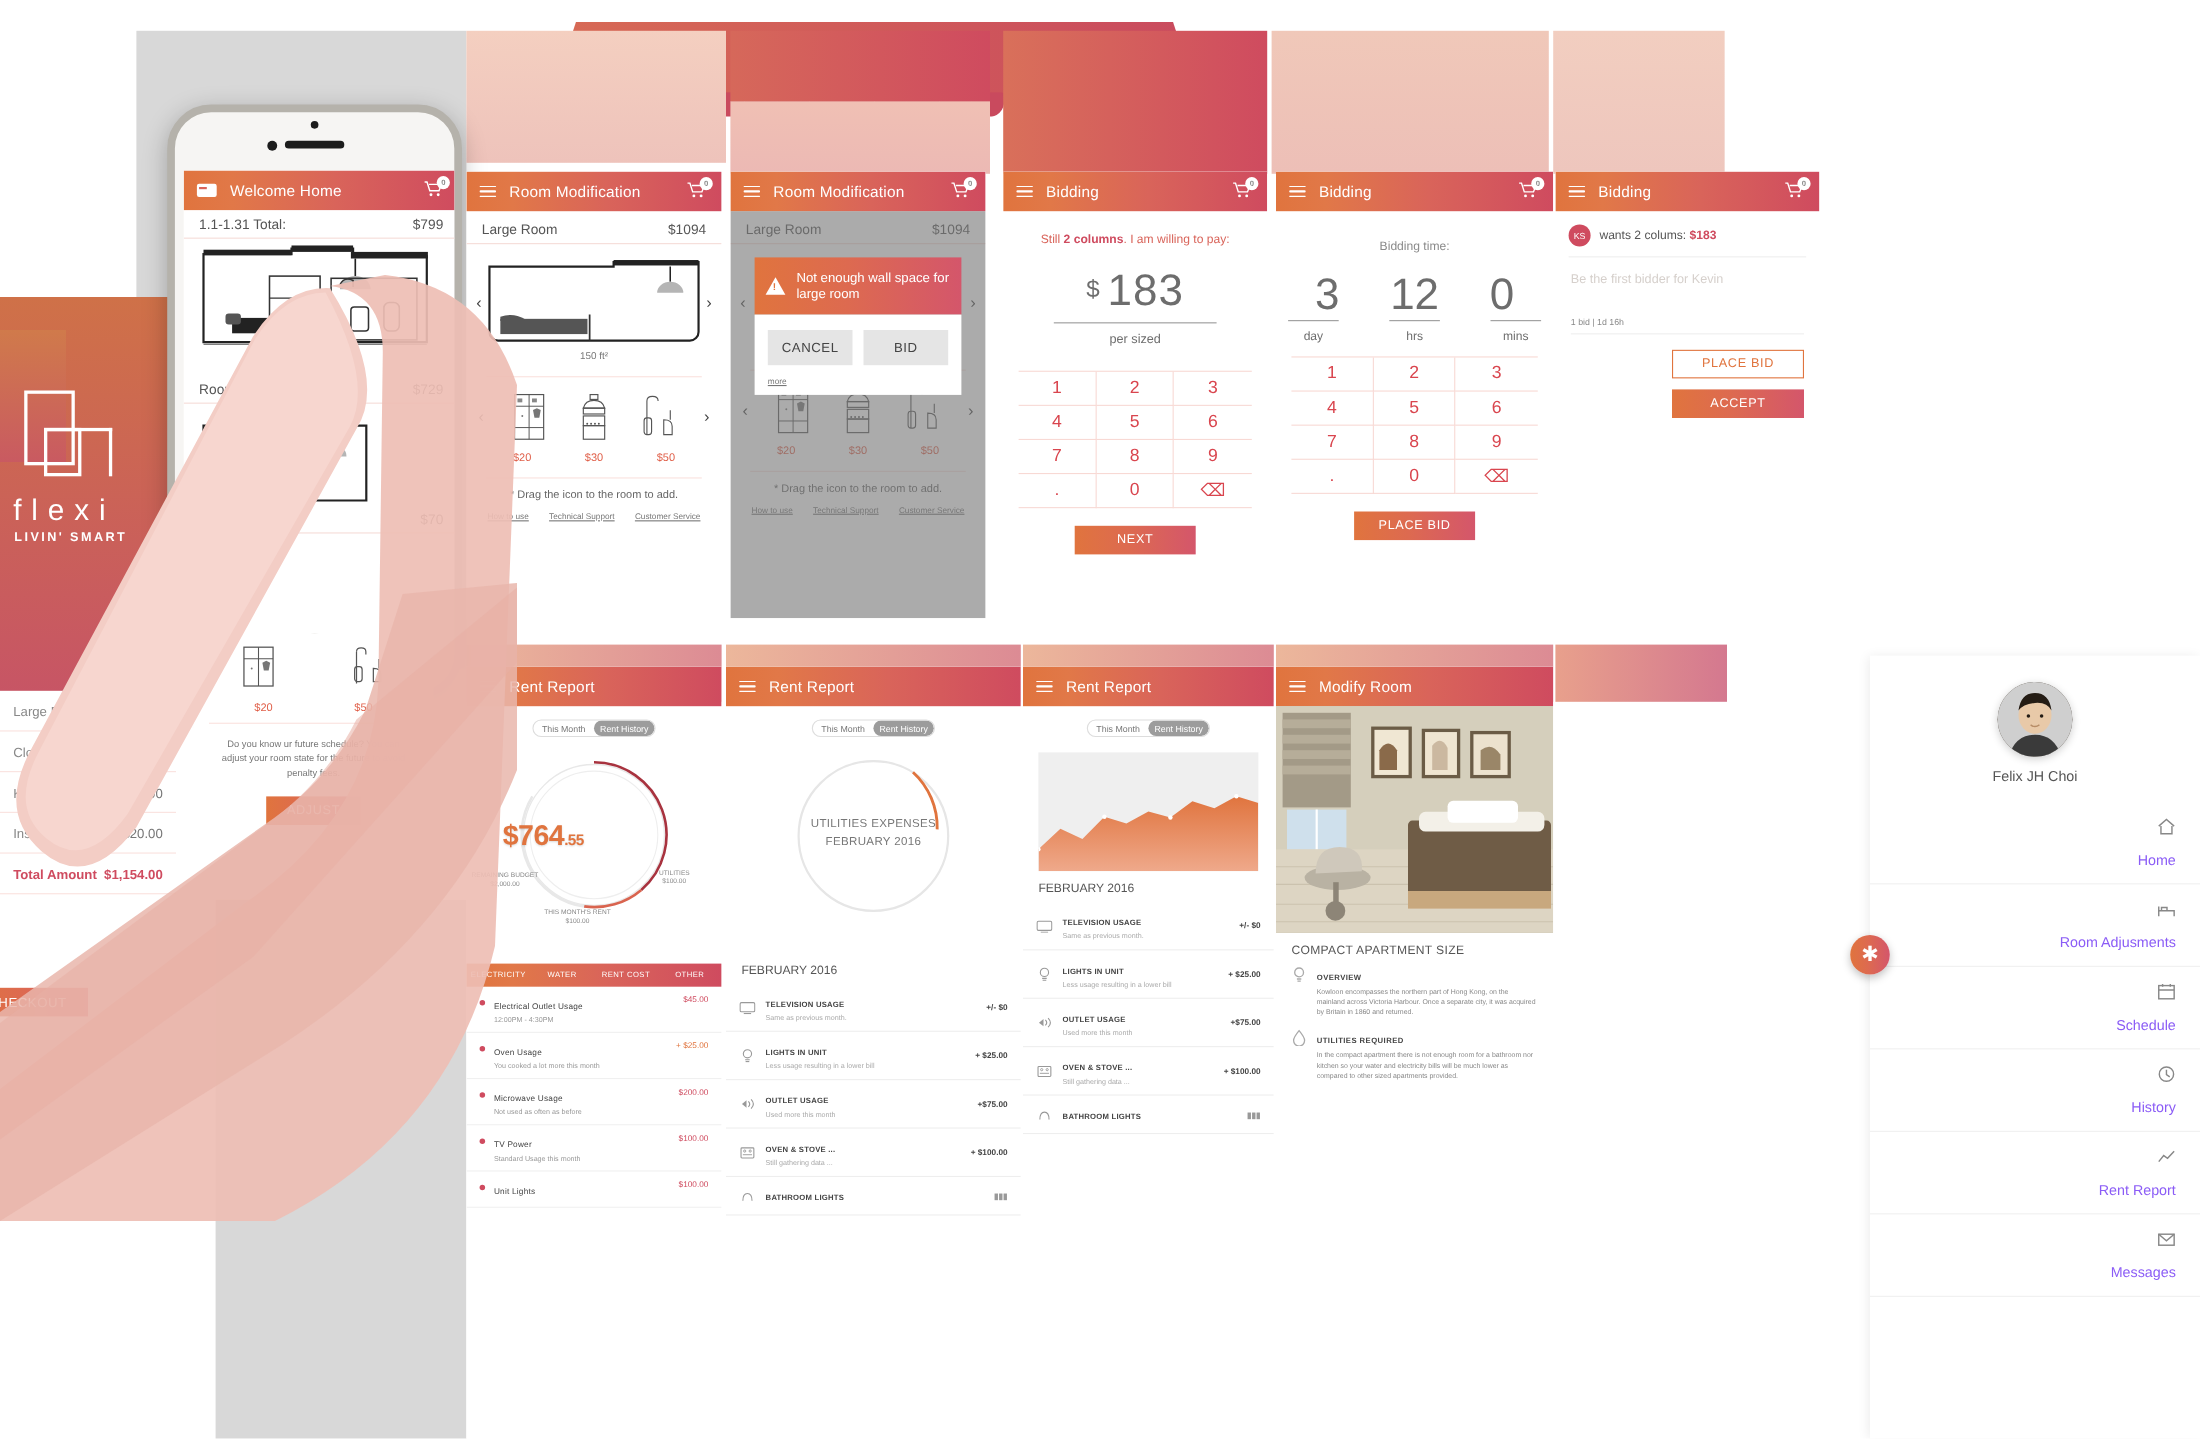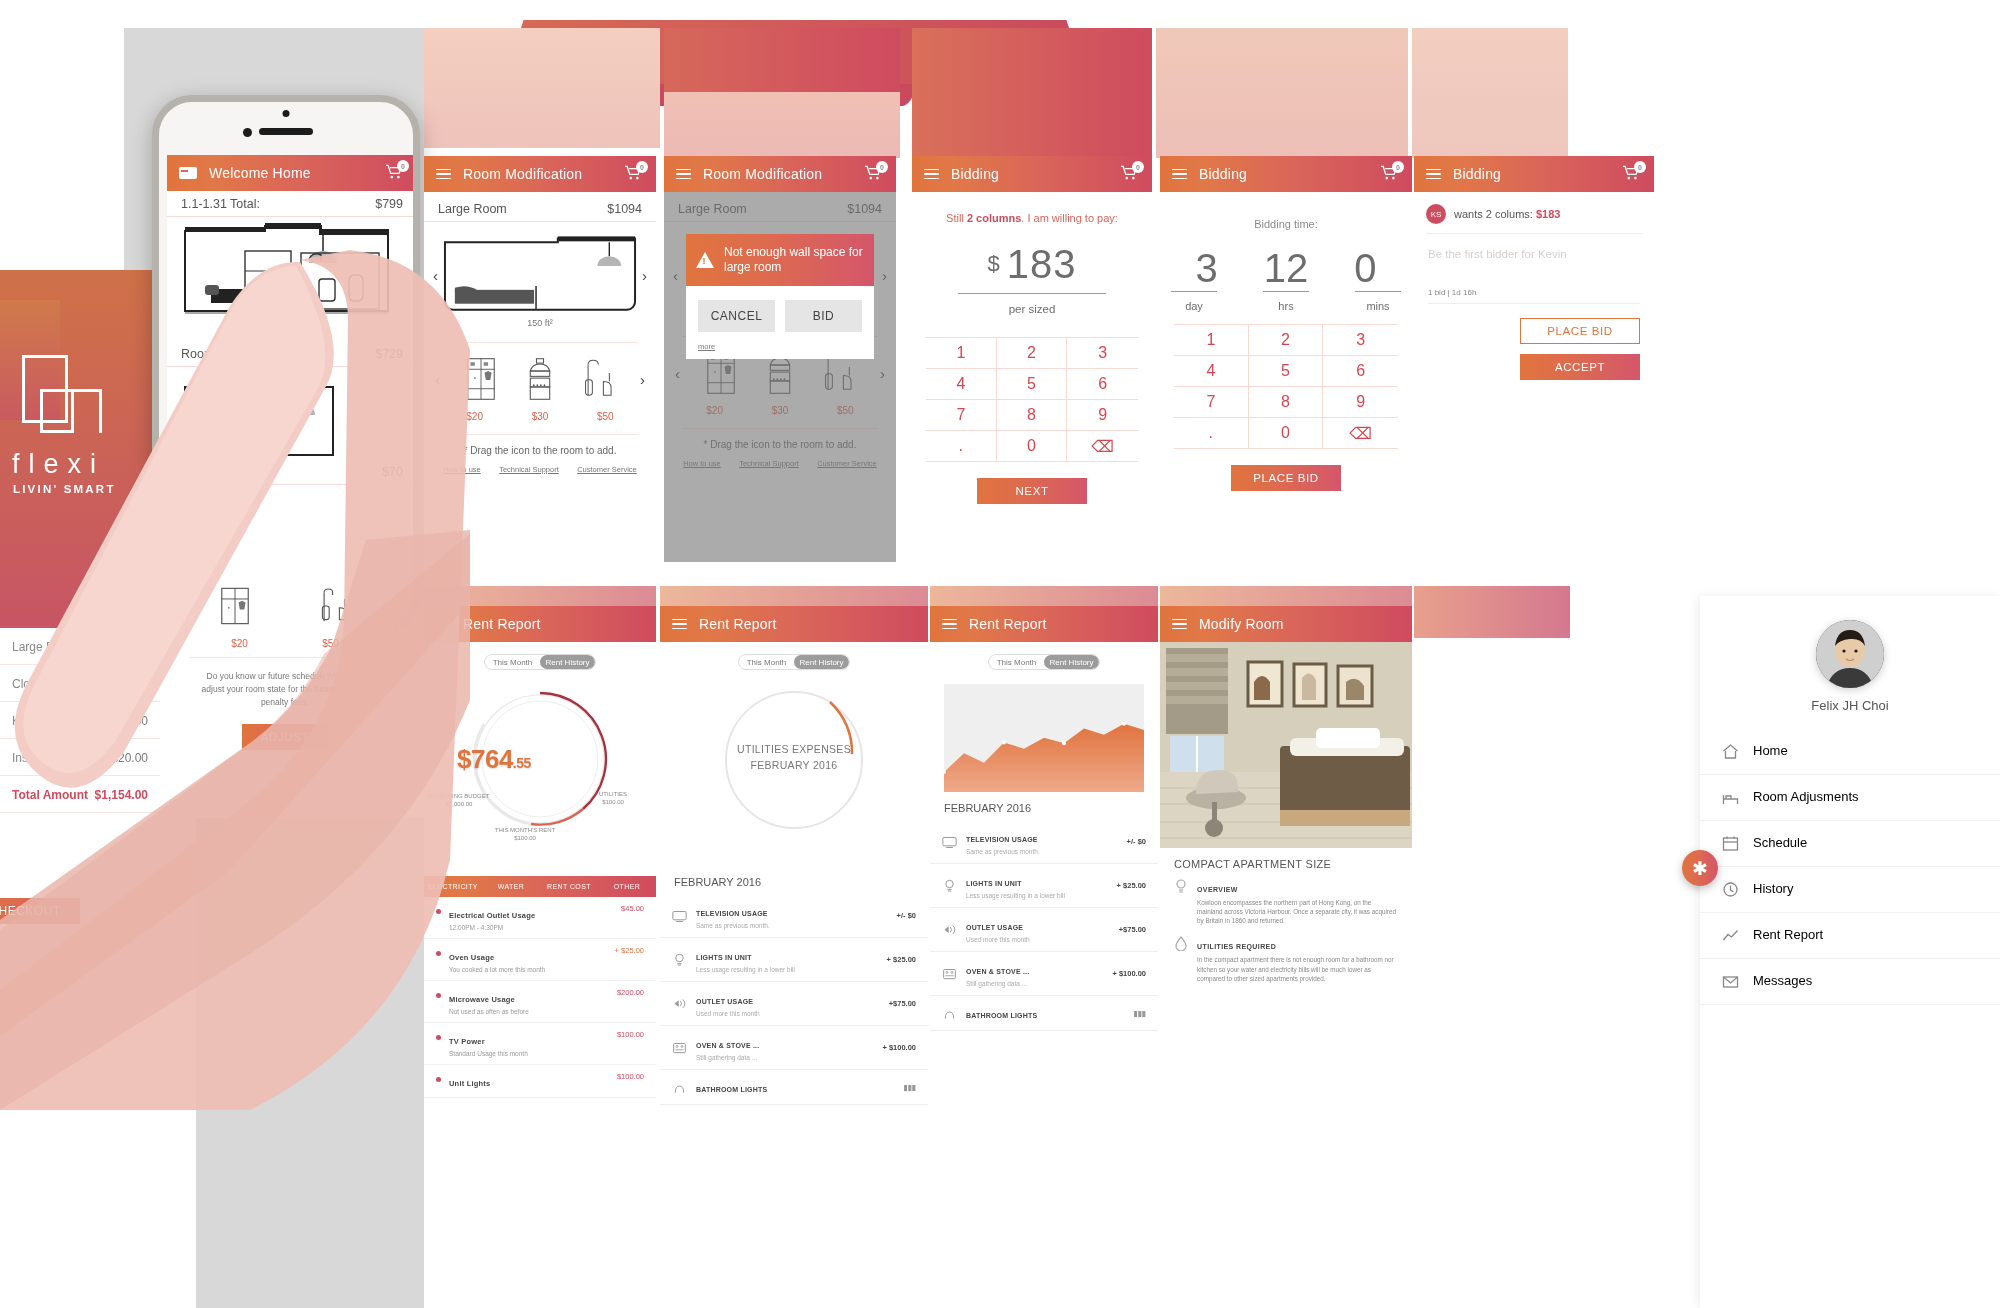--- a/index.html
+++ b/index.html
@@ -109,21 +109,21 @@
   .donut-amt { position:absolute; left:-8px; top:60px; font-size:26px; color:#e0743e; font-weight:700; letter-spacing:-.5px; text-shadow:0 1px 2px rgba(0,0,0,.15);}
   .donut-amt small { font-size:14px; }
   .donutlbl { position:absolute; font-size:6px; color:#888; line-height:1.35; text-align:center;}
   .donut-title { position:absolute; left:0; right:0; top:58px; text-align:center; font-size:10.5px; color:#777; line-height:1.5; letter-spacing:.3px;}
 
   .tabs4 { display:flex; margin-top:10px; }
   .tabs4 div { flex:1; text-align:center; font-size:7px; color:#fff; padding:7px 0; letter-spacing:.4px;}
   .listrow { display:flex; align-items:flex-start; gap:8px; padding:7px 12px; border-bottom:1px solid #f0f0f0; }
   .dot { width:5px; height:5px; border-radius:50%; background:#cf4b5f; margin-top:5px; flex:0 0 auto;}
   .listrow .tx { flex:1; }
-  .listrow .t1 { font-size:7.5px; color:#444; font-weight:700; letter-spacing:.2px;}
+  .listrow .t1 { font-size:7.5px; color:#444; font-weight:400; letter-spacing:.2px;}
   .listrow .t2 { font-size:6.5px; color:#999; margin-top:2px;}
   .listrow .amt { font-size:7.5px; color:#cf4b5f; white-space:nowrap;}
   .listrow .amt.orange { color:#e0743e; }
   .monthttl { font-size:11px; color:#555; padding:10px 14px 6px; }
   .icorow { display:flex; align-items:center; gap:9px; padding:8px 12px; border-bottom:1px solid #eee; }
   .icorow .ic { width:15px; height:14px; flex:0 0 auto; }
   .icorow .tx { flex:1; }
   .icorow .t1 { font-size:7px; color:#444; font-weight:700; letter-spacing:.2px;}
   .icorow .t2 { font-size:6.5px; color:#aaa; margin-top:2px;}
   .icorow .amt { font-size:7.5px; color:#444; font-weight:700; white-space:nowrap;}
@@ -137,21 +137,21 @@
   .infoblk { display:flex; gap:9px; padding:0 14px 10px; }
   .infoblk .ic { width:14px; flex:0 0 auto; }
   .infoblk .h { font-size:7px; color:#444; font-weight:700; letter-spacing:.4px;}
   .infoblk .p { font-size:6.3px; color:#888; line-height:1.45; margin-top:2px;}
 
   
   .profpanel { position:absolute; right:0; top:596px; width:300px; height:712px; background:#fff; box-shadow:-2px 0 10px rgba(0,0,0,.08);}
   .avatar-big { width:68px; height:68px; border-radius:50%; background:#4a4036; margin:24px auto 0; overflow:hidden; position:relative; box-shadow:0 2px 8px rgba(0,0,0,.2);}
   .profname { text-align:center; font-size:13px; color:#555; margin-top:10px; }
   .menu { margin-top:16px; }
-  .menuitem { display:flex; align-items:flex-start; gap:14px; padding:14px 22px; border-bottom:1px solid #f0f0f0; font-size:13px; color:#000000;}
+  .menuitem { display:flex; align-items:flex-end; gap:14px; padding:14px 22px; border-bottom:1px solid #f0f0f0; font-size:13px; color:#8b5cf6;flex-direction:column;}
   .menuitem .mi { width:17px; height:17px; flex:0 0 auto; color:#888; }
   .fab { position:absolute; left:-18px; top:254px; width:36px; height:36px; border-radius:50%; display:flex; align-items:center; justify-content:center; color:#fff; font-size:19px; box-shadow:0 3px 8px rgba(0,0,0,.25);}
 
   
   .leftpanel { position:absolute; left:0; top:628px; width:160px; height:300px; background:#fff; }
   .co-row { display:flex; justify-content:space-between; align-items:baseline; padding:12px 12px 10px; border-bottom:1px solid #fae2de; }
   .co-row .l { font-size:12px; color:#888; }
   .co-row .r { font-size:12px; color:#777; }
   .co-row.total .l, .co-row.total .r { color:#cf4b5f; font-weight:700; }
   .co-btn { margin:14px 0 0 0; width:110px; height:26px; border:0; color:#fff; font-size:12px; letter-spacing:.5px;}

